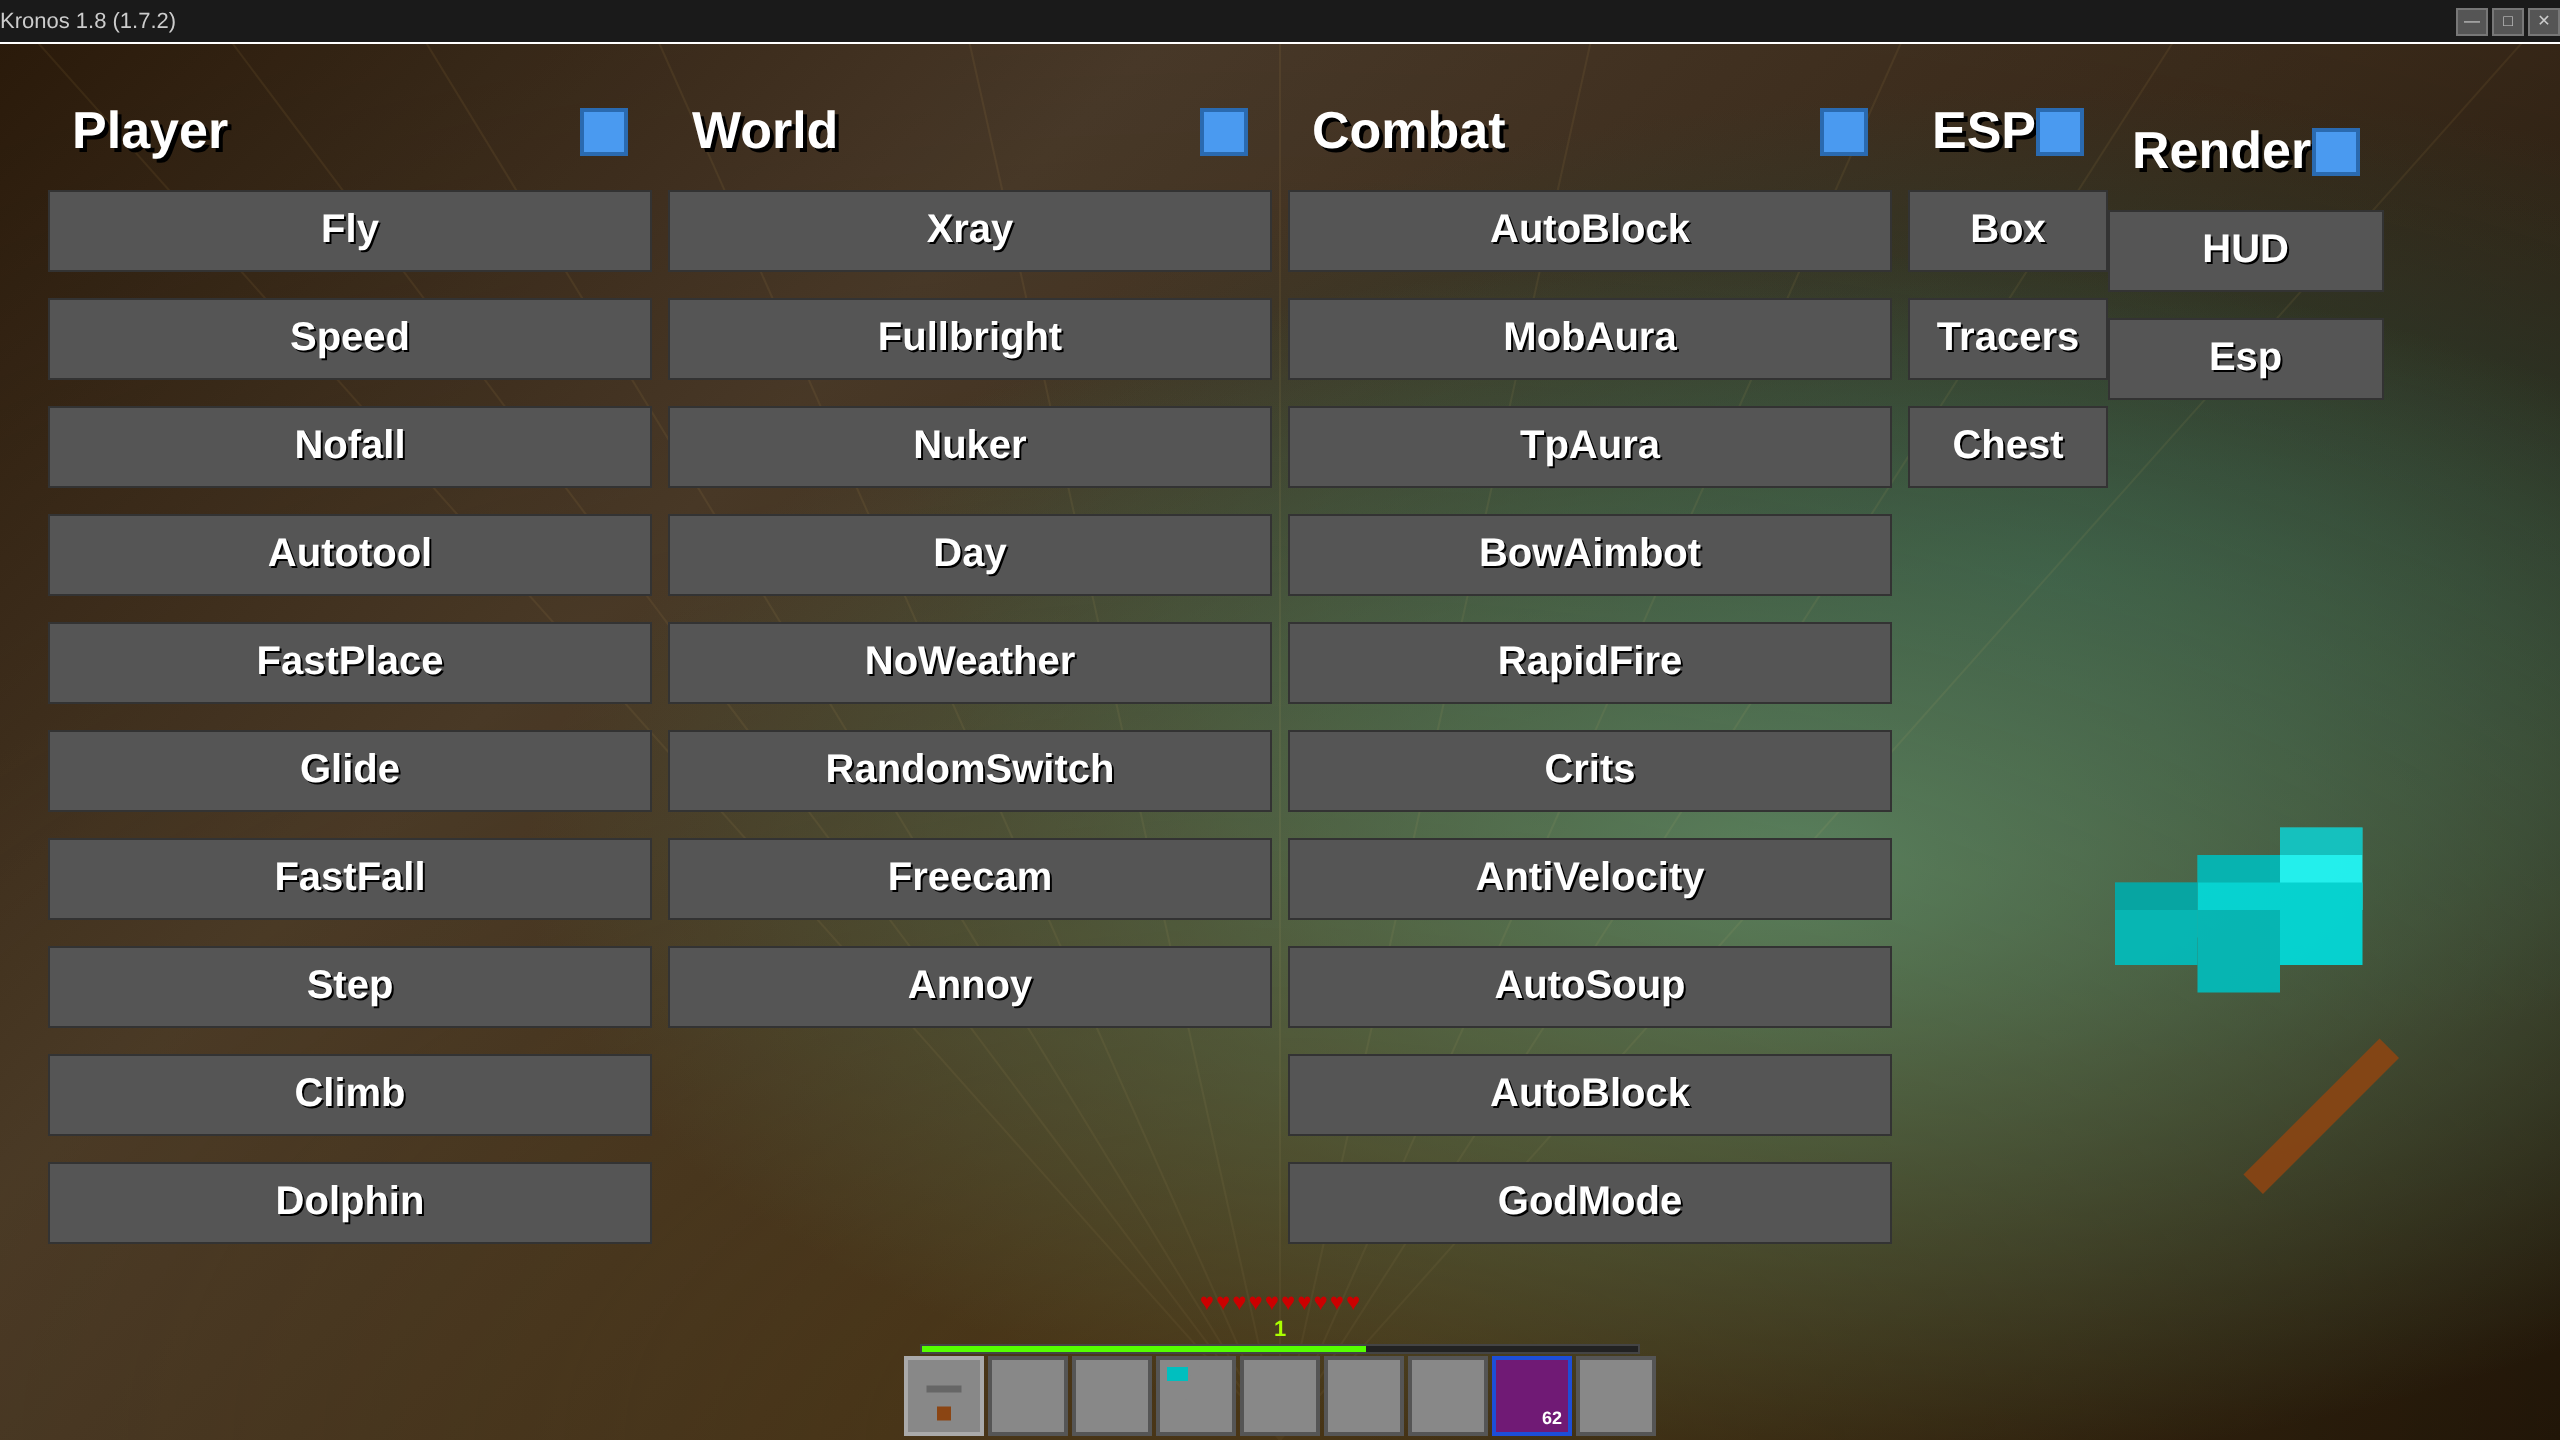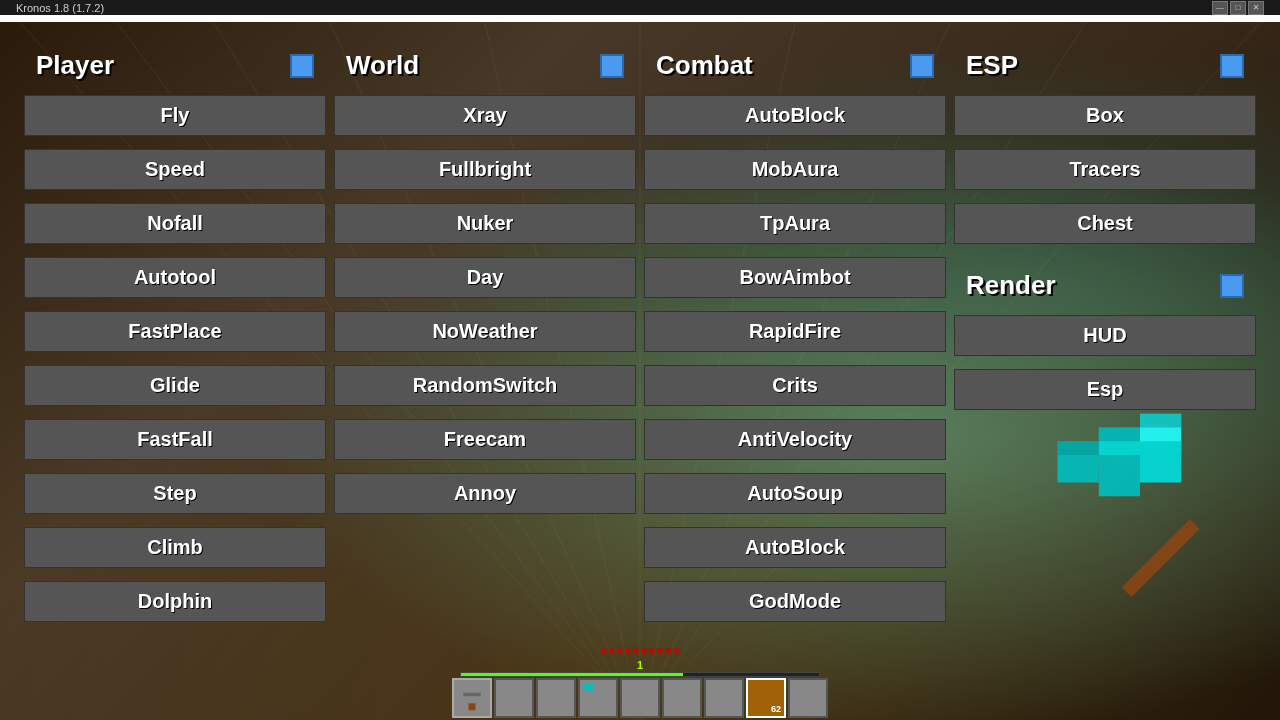--- a/index.html
+++ b/index.html
@@ -28,22 +28,22 @@
     .titlebar {
       position: absolute;
       top: 0;
       left: 0;
       right: 0;
       height: 22px;
       background: #1a1a1a;
       z-index: 10;
       display: flex;
       align-items: center;
-      padding: 0 16px;
-      border-bottom: 7px solid #ffffff;
+      padding: 0 0;
+      border-bottom: 1px solid #ffffff;
     }
 
     .titlebar-title {
       color: #ccc;
       font-size: 11px;
     }
 
     .titlebar-controls {
       margin-left: auto;
       display: flex;
@@ -137,21 +137,21 @@
       justify-content: space-between;
       padding: 8px 12px;
       margin-bottom: 6px;
       margin-top: 10px;
     }
 
     .right-panel {
       flex: 1;
       margin: 0 4px;
       display: flex;
-      flex-direction: column;
+      flex-direction: row;
     }
   </style>
 </head>
 <body>
 
 <div class="bg">
 
   <svg style="position:absolute;inset:0;width:100%;height:100%;opacity:0.3" viewBox="0 0 1280 720">
     <defs>
       <radialGradient id="rays" cx="50%" cy="100%" r="120%">
@@ -323,18 +323,18 @@
     <div style="width:40px;height:40px;background:#888;border:2px solid #555;"></div>
     <div style="width:40px;height:40px;background:#888;border:2px solid #555;">
       <svg width="28" height="28" viewBox="0 0 16 16">
         <rect x="6" y="1" width="4" height="10" fill="#888" transform="rotate(45 8 8)"></rect>
         <rect x="2" y="2" width="6" height="4" fill="#00BFBF"></rect>
       </svg>
     </div>
     <div style="width:40px;height:40px;background:#888;border:2px solid #555;"></div>
     <div style="width:40px;height:40px;background:#888;border:2px solid #555;"></div>
     <div style="width:40px;height:40px;background:#888;border:2px solid #555;"></div>
-    <div style="width:40px;height:40px;background:#a16207;border:2px solid #ffffff;position:relative;">
+    <div style="width:40px;height:40px;background:#701a75;border:2px solid #1d4ed8;position:relative;">
       <span style="position:absolute;bottom:2px;right:3px;color:#fff;font-size:9px;font-weight:bold;">62</span>
     </div>
     <div style="width:40px;height:40px;background:#888;border:2px solid #555;"></div>
   </div>
 </div>
 
 </body></html>

